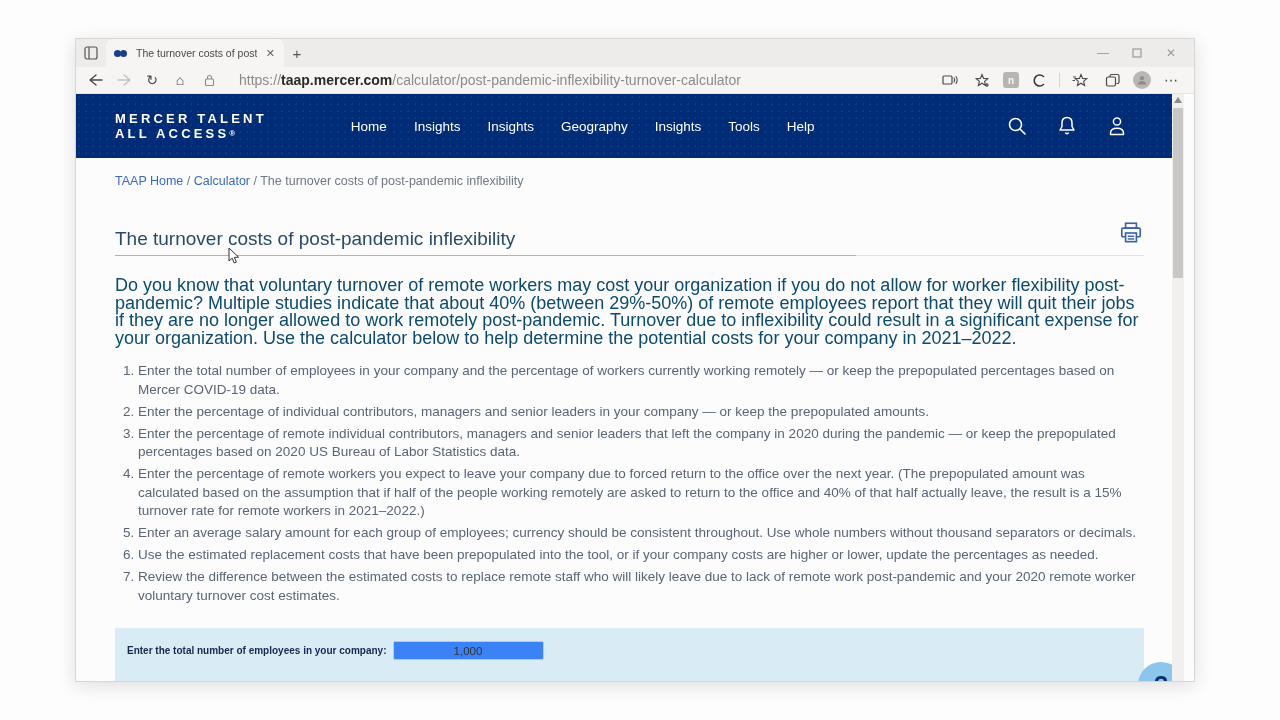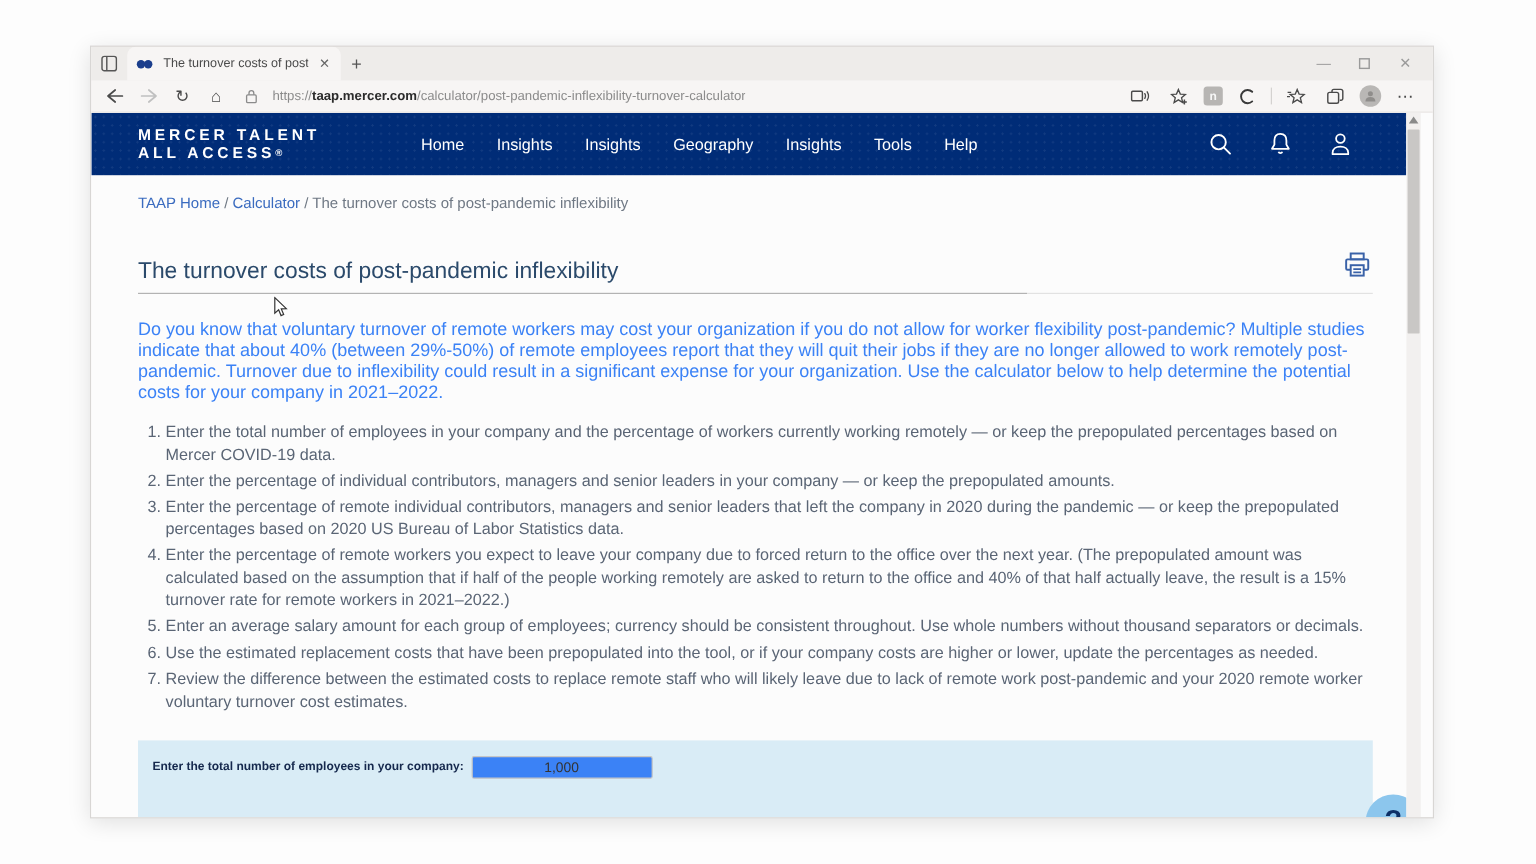--- a/index.html
+++ b/index.html
@@ -23,41 +23,41 @@
   .tab-title { font-size:10.5px; color:#4a4a4a; white-space:nowrap; overflow:hidden; flex:1; }
   .tab-close { font-size:11px; color:#666; padding:0 3px; flex:0 0 auto; }
   .new-tab { width:26px; height:26px; display:flex; align-items:center; justify-content:center; font-size:15px; color:#555; }
   .win-controls { position:absolute; right:6px; top:0; height:28px; display:flex; align-items:center; }
   .win-controls span { width:34px; height:28px; display:flex; align-items:center; justify-content:center; color:#9a9a9a; font-size:12px; }
 
   
   .toolbar { height:27px; background:#f7f5f4; border-bottom:1px solid #e6e4e2; display:flex; align-items:center; padding:0 10px 0 8px; gap:4px; flex:0 0 auto; }
   .tb-btn { width:24px; height:22px; display:flex; align-items:center; justify-content:center; color:#4a4a4a; font-size:14px; }
   .tb-btn.disabled { color:#bdbdbd; }
-  .address { flex:1; height:22px; display:flex; align-items:center; gap:12px; padding:0 8px; color:#8b8b8b; font-size:11px;text-align:center; }
+  .address { flex:1; height:22px; display:flex; align-items:center; gap:24px; padding:0 8px; color:#8b8b8b; font-size:14px;text-align:center; }
   .address .url { white-space:nowrap; overflow:hidden; }
   .address .url b { color:#2b2b2b; font-weight:700; }
   .tb-right { display:flex; align-items:center; gap:7px; }
   .tb-right .tb-btn { width:26px; }
   .ext-n { width:16px; height:16px; background:#b7b5b3; border-radius:3px; color:#f7f7f7; font-size:10px; font-weight:700; display:flex; align-items:center; justify-content:center; }
   .divider { width:1px; height:14px; background:#d4d2d0; }
   .avatar { width:18px; height:18px; border-radius:50%; background:#b9b7b5; display:flex; align-items:center; justify-content:center; }
 
   
   .page-viewport { flex:1; position:relative; background:#fcfcfc; display:flex; overflow:hidden; }
   .page-content { position:relative; width:1096px; height:590px; overflow:hidden; background:#fcfcfc; }
 
   
   .scrollbar { width:12px; height:590px; background:#f2f0ef; position:relative; flex:0 0 auto; }
   .sb-arrow { position:absolute; top:3px; left:2px; width:0; height:0; border-left:4px solid transparent; border-right:4px solid transparent; border-bottom:6px solid #8a8a8a; }
   .sb-thumb { position:absolute; top:14px; left:1px; width:10px; height:170px; background:#c9c7c5; border-radius:1px; }
 
   
   .site-nav {
-    height:52px; background:#002c77;
+    height:64px; background:#002c77;
     background-image:radial-gradient(rgba(255,255,255,.07) 1px, transparent 1px);
     background-size:7px 7px;
     display:flex; align-items:center; padding:0 44px 0 39px;
   }
   .logo { color:#ffffff; font-weight:700; font-size:13px; letter-spacing:3.2px; line-height:15px; flex:0 0 auto; }
   .logo .reg { font-size:8px; vertical-align:top; letter-spacing:0; }
   .menu { display:flex; gap:27px; margin-left:84px; }
   .menu a { color:#ffffff; text-decoration:none; font-size:13.5px; }
   .nav-icons { margin-left:auto; display:flex; align-items:center; gap:29px; }
   .nav-icons svg { display:block; }
@@ -68,21 +68,21 @@
 
   
   .title-row { margin:40px 28px 0 39px; display:flex; align-items:flex-start; justify-content:space-between;
     padding-bottom:6px; position:relative; }
   .title-row::after { content:""; position:absolute; left:0; right:0; bottom:0; height:1px;
     background:linear-gradient(to right, #b3b3b3 0 72%, #e2e2e2 72% 100%); }
   .page-title { font-size:19px; font-weight:400; color:#2b4a6b; }
   .print-btn { color:#3a62a8; margin-top:-8px; }
 
   
-  .intro { margin:21px 28px 0 39px; font-size:15px; line-height:17.5px; color:#3b82f6; }
+  .intro { margin:21px 28px 0 39px; font-size:18px; line-height:17.5px; color:#0c4a6e; }
   .instructions-heading { margin:27px 28px 0 39px; font-size:17px; font-weight:700; color:#1e3c74; }
   ol.instructions { margin:15px 28px 0 39px; padding-left:23px; font-size:13.5px; line-height:18.5px; color:#5a6575; }
   ol.instructions li { margin-bottom:3.5px; }
 
   
   .calc-panel { margin:23px 28px 0 39px; background:#d9ecf6; padding:13px 12px 40px 12px; height:120px; }
   .calc-row { display:flex; align-items:center; margin-bottom:12px; }
   .calc-label { font-size:10px; font-weight:700; color:#15284d; }
   .calc-input { height:19px; font-size:11.5px; text-align:center; color:#333; font-family:"Liberation Sans", sans-serif; }
   .input-white { width:151px; margin-left:6px; background:#3b82f6; border:1px solid #c6c6c6; border-radius:2px; }

